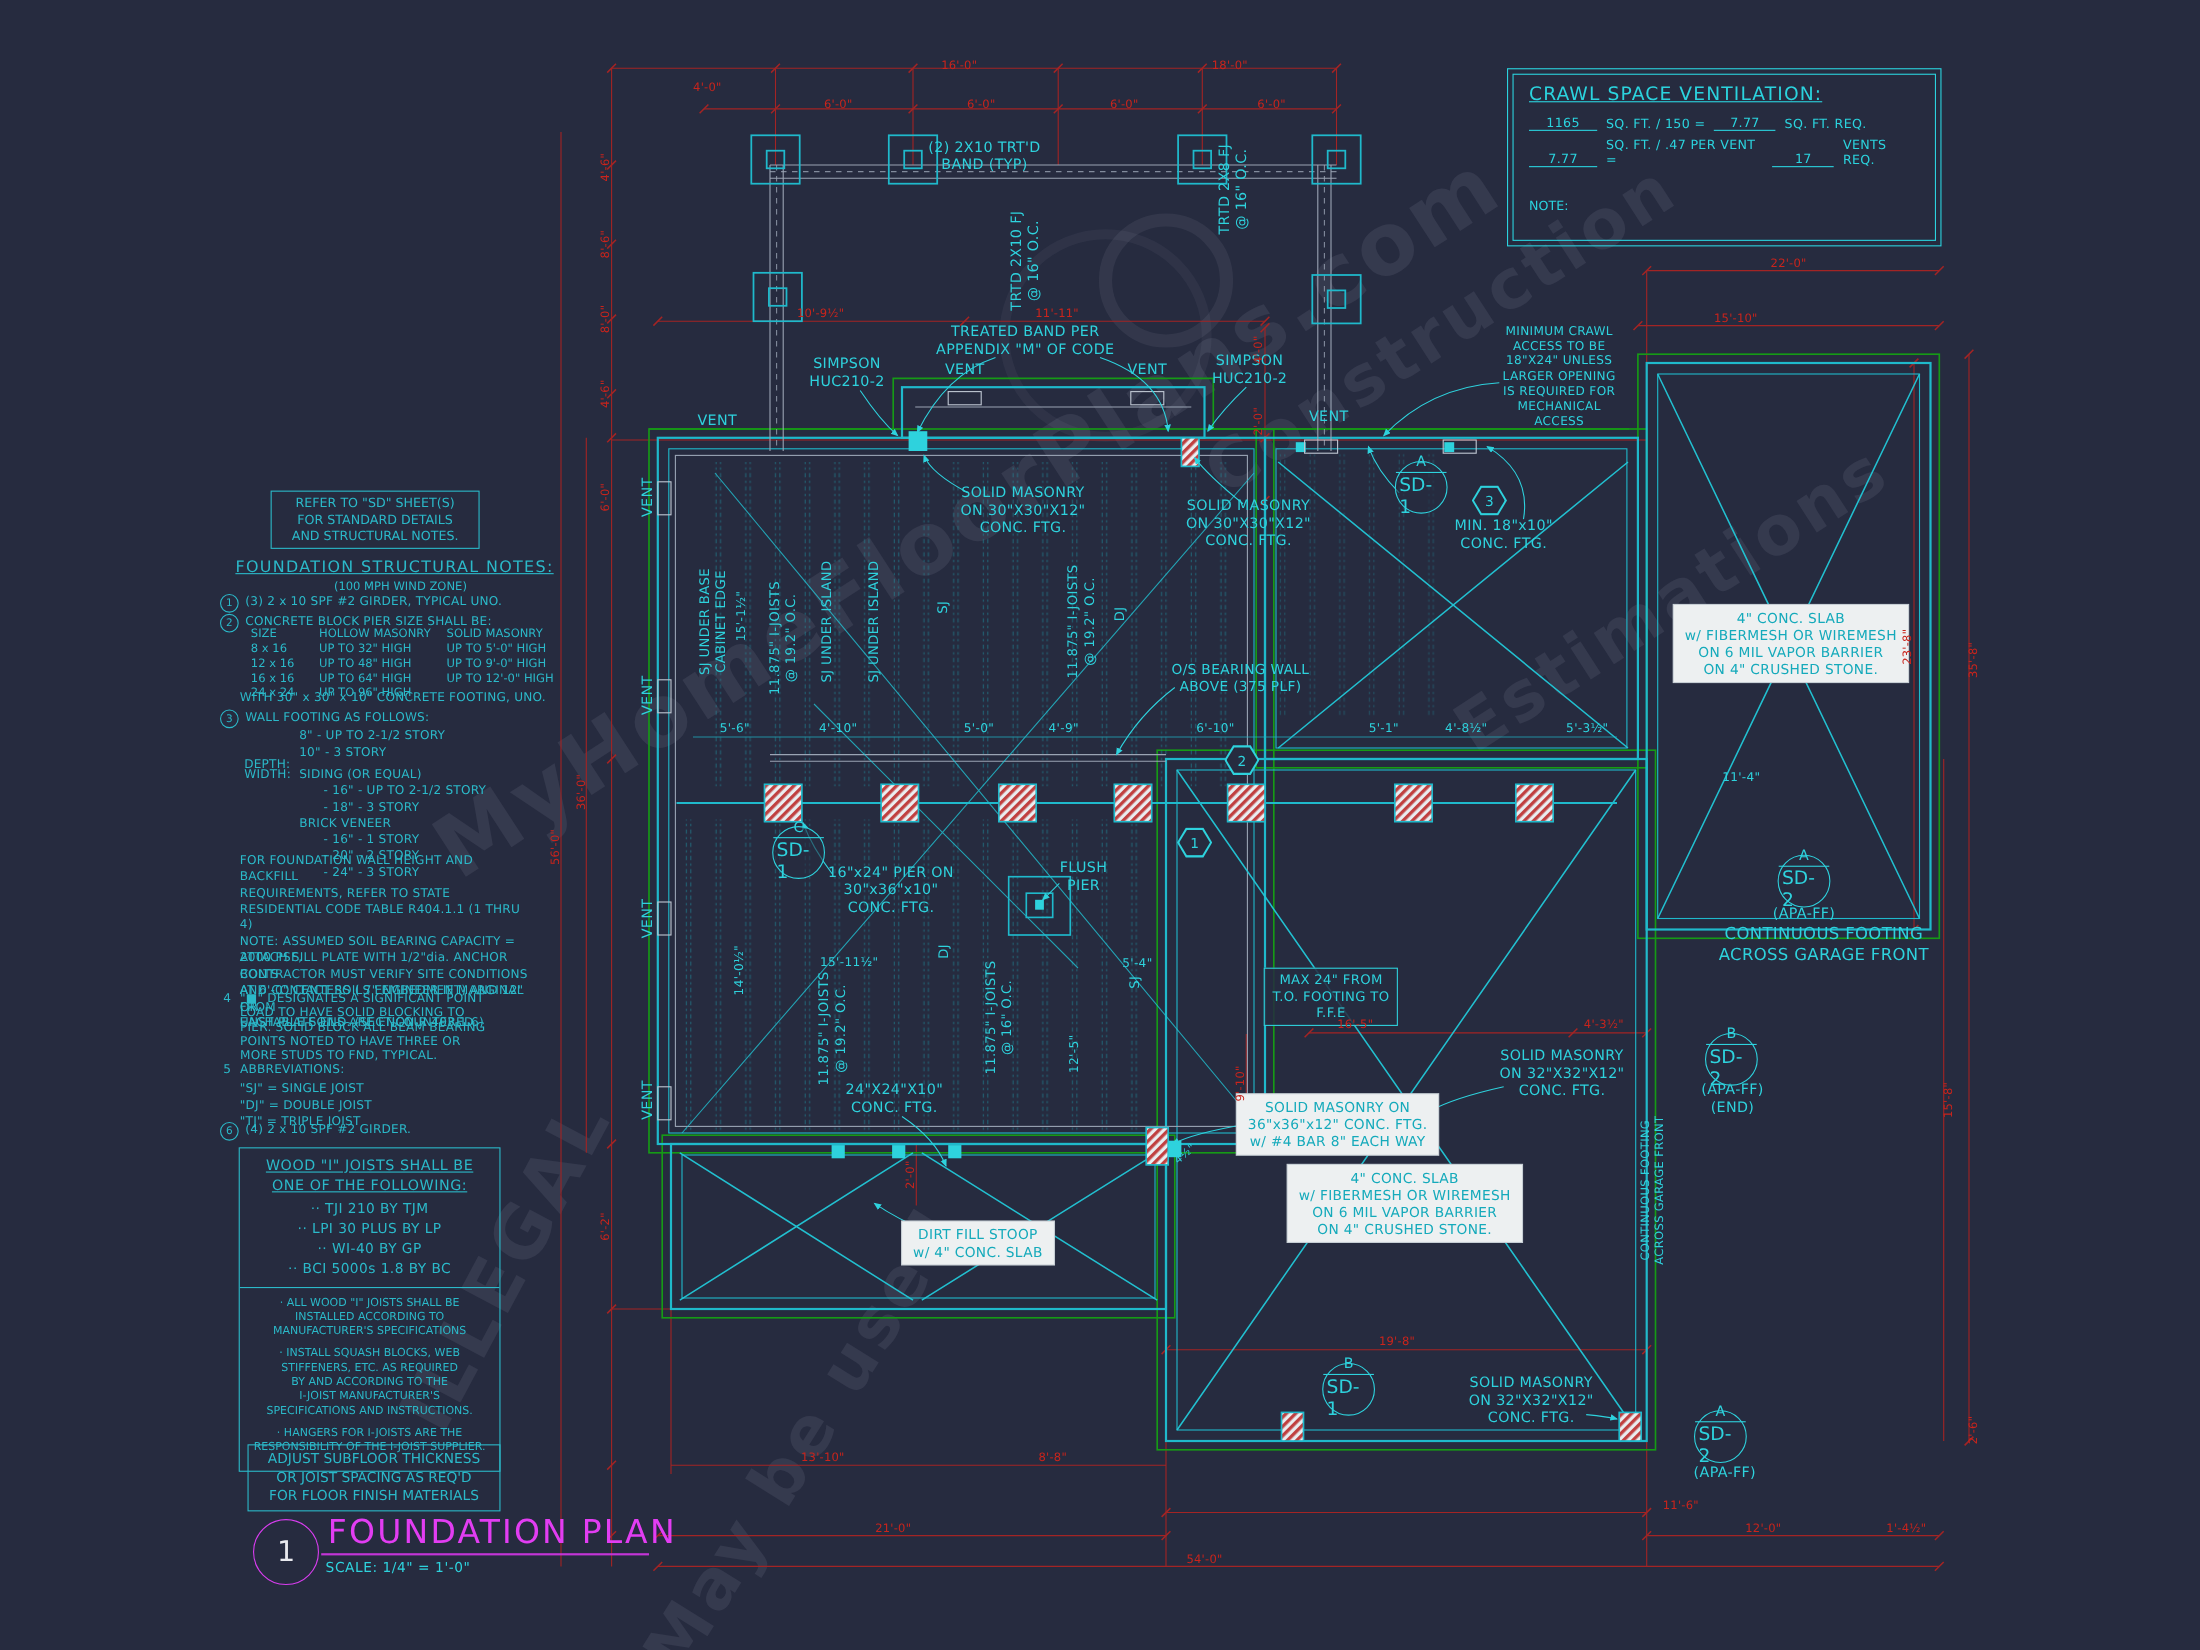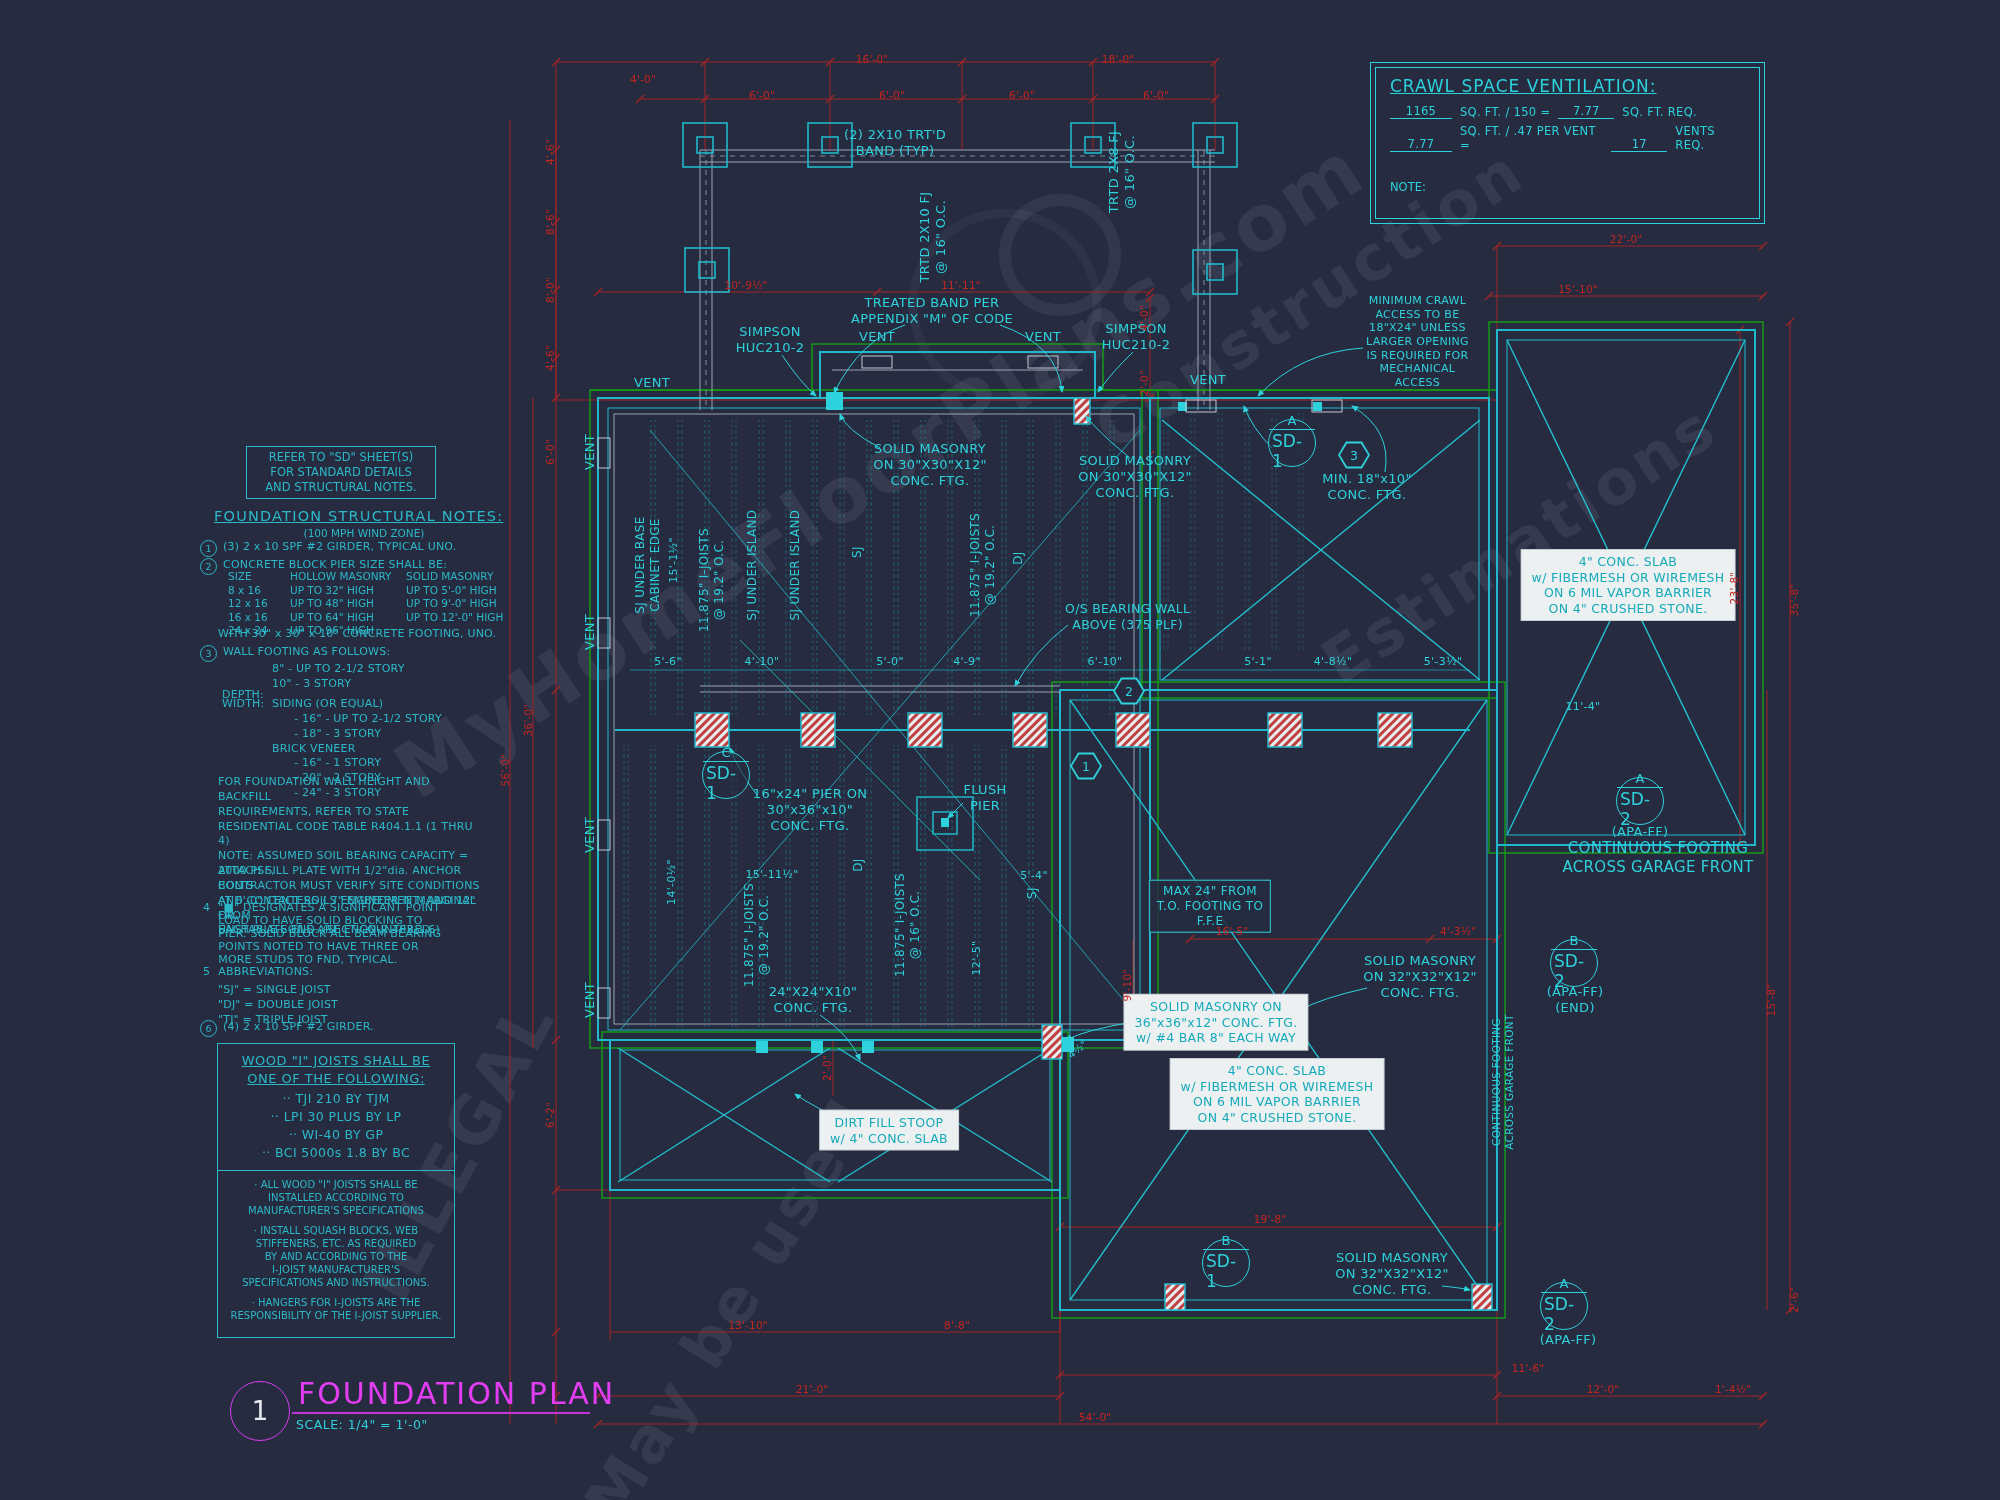--- a/index.html
+++ b/index.html
@@ -566,20 +566,23 @@
 STIFFENERS, ETC. AS REQUIRED
 BY AND ACCORDING TO THE
 I-JOIST MANUFACTURER'S
 SPECIFICATIONS AND INSTRUCTIONS.</div>
           <div class="wood-note">· HANGERS FOR I-JOISTS ARE THE
 RESPONSIBILITY OF THE I-JOIST SUPPLIER.</div>
         </div>
     </div>
   </div>
 
+  <div class="adjust-box">ADJUST SUBFLOOR THICKNESS
+OR JOIST SPACING AS REQ'D
+FOR FLOOR FINISH MATERIALS</div>
 
   <div class="tb-circle">
     <span>1</span>
   </div>
   <div class="tb-title">FOUNDATION PLAN</div>
   <div class="tb-underline"></div>
   <div class="tb-scale">SCALE:  1/4" = 1'-0"</div>
 
 </div>
 

